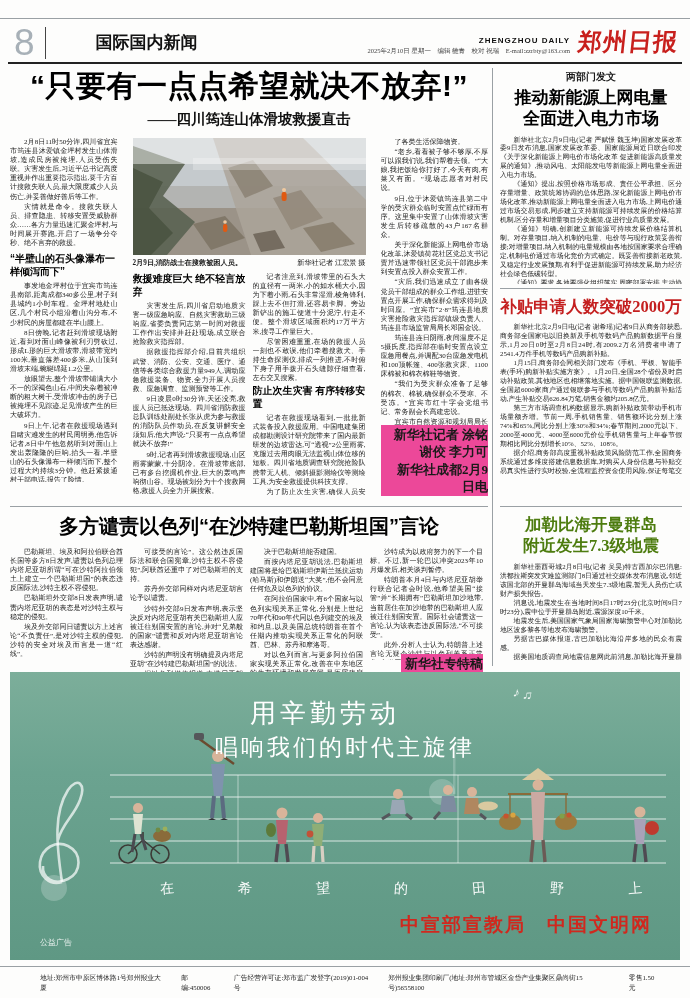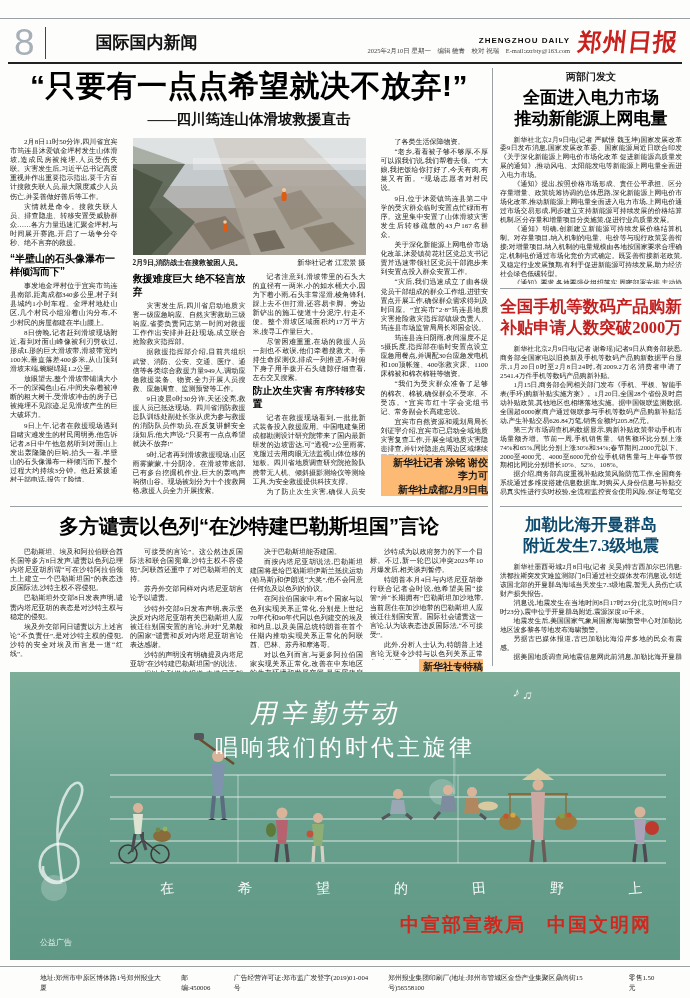--- a/index.html
+++ b/index.html
@@ -19,34 +19,34 @@
 
   
   .main-headline{font-family:"Liberation Sans",sans-serif;font-weight:900;font-size:30px;
                  text-align:center;letter-spacing:0.5px;line-height:1.2;color:#000;}
   .main-subtitle{font-size:14.5px;font-weight:bold;text-align:center;color:#111;}
   .body{font-size:7px;line-height:1.3;overflow:hidden;text-align:justify;}
   .body p{margin:0 0 1px 0;text-indent:2em;}
   .subhead{font-family:"Liberation Sans",sans-serif;font-weight:bold;font-size:10px;line-height:1.25;margin:4px 0;color:#000;text-indent:0;}
   .caption{font-size:7.2px;display:flex;justify-content:space-between;align-items:center;}
   .caption .cap-b{font-weight:bold;}
-  .byline{font-weight:bold;font-size:10px;text-align:right;background:#fdba74;padding:1px 0 0 4px;line-height:1.35;}
+  .byline{font-weight:bold;font-size:13px;text-align:right;background:#ec4899;padding:1px 0 0 4px;line-height:1.35;}
 
   
   .isr-headline{font-family:"Liberation Sans",sans-serif;font-weight:900;font-size:20px;text-align:center;color:#000;}
 
   
   .kicker{font-size:10px;font-weight:bold;text-align:center;}
   .sb-headline-sans{font-family:"Liberation Sans",sans-serif;font-weight:900;font-size:17px;text-align:center;line-height:1.25;color:#000;}
-  .sb-headline-serif{font-weight:900;font-size:16.5px;text-align:center;line-height:1.3;color:#0c4a6e;}
+  .sb-headline-serif{font-weight:900;font-size:16.5px;text-align:center;line-height:1.3;color:#4d7c0f;}
   .sb-headline-red{color:#c41f1f;}
   .sb-body{font-size:6.8px;line-height:1.32;overflow:hidden;text-align:justify;}
   .sb-body p{margin:0;text-indent:2em;}
   .ad-banner{background:linear-gradient(180deg,#7cae9a 0%,#6ba390 35%,#5f9884 100%);overflow:hidden;}
-  .ad-slogan1{font-size:26px;color:#fff;text-align:center;letter-spacing:4px;font-family:"Liberation Sans",sans-serif;font-style:italic;}
+  .ad-slogan1{font-size:26px;color:#fff;text-align:center;letter-spacing:4px;font-family:"Liberation Sans",sans-serif;}
   .ad-slogan2{font-size:23px;color:#fff;text-align:center;letter-spacing:3px;font-family:"Liberation Sans",sans-serif;}
   .ad-note{color:rgba(255,255,255,.9);font-size:13px;}
   .ad-spread{display:flex;justify-content:space-between;color:rgba(255,255,255,.95);font-size:14px;font-family:"Liberation Sans",sans-serif;}
   .ad-spread span:nth-child(odd){transform:rotate(-5deg);}
   .ad-spread span:nth-child(even){transform:rotate(4deg);}
   .ad-credit{font-weight:900;font-size:19px;color:#d0281e;letter-spacing:2px;}
   .ad-tag{font-size:8px;color:rgba(255,255,255,.85);}
 
   
   .footer-row{display:flex;gap:18px;font-size:6.8px;color:#222;align-items:center;}
@@ -194,35 +194,34 @@
         <div class="abs byline" style="right:0;bottom:0;">新华社专特稿</div>
       </div>
     </div>
   </div>
 
   <div class="abs hair" style="left:492px;top:68px;width:1px;height:598px;"></div>
 
   <div class="abs" style="left:500px;top:70px;width:182px;">
     <div class="kicker">两部门发文</div>
     <div class="sb-headline-sans" style="margin-top:3px;">
+      <div>推动新能源上网电量</div>
       <div>全面进入电力市场</div>
-      <div>推动新能源上网电量</div>
     </div>
     <div class="sb-body" style="margin-top:6px;height:148px;">
         <p>新华社北京2月9日电(记者 严赋憬 魏玉坤)国家发展改革委9日发布消息,国家发展改革委、国家能源局近日联合印发《关于深化新能源上网电价市场化改革 促进新能源高质量发展的通知》,推动风电、太阳能发电等新能源上网电量全面进入电力市场。</p>
         <p>《通知》提出,按照价格市场形成、责任公平承担、区分存量增量、政策统筹协调的总体思路,深化新能源上网电价市场化改革,推动新能源上网电量全面进入电力市场,上网电价通过市场交易形成,同步建立支持新能源可持续发展的价格结算机制,区分存量和增量项目分类施策,促进行业高质量发展。</p>
         <p>《通知》明确,创新建立新能源可持续发展价格结算机制。对存量项目,纳入机制的电量、电价等与现行政策妥善衔接;对增量项目,纳入机制的电量规模由各地按国家要求合理确定,机制电价通过市场化竞价方式确定。既妥善衔接新老政策,又稳定行业发展预期,有利于促进新能源可持续发展,助力经济社会绿色低碳转型。</p>
         <p>《通知》要求,各地要强化组织落实,周密部署安排,主动协调解决改革实施过程中遇到的问题;加强政策宣传解读,及时回应社会关切;加强政策和工作协同,确保改革平稳推进。</p>
       </div>
   </div>
   <div class="abs hair" style="left:500px;top:288px;width:182px;height:0.8px;"></div>
 
   <div class="abs" style="left:500px;top:296px;width:182px;">
     <div class="sb-headline-serif sb-headline-red">
-      <div>全国手机等数码产品购新</div>
       <div>补贴申请人数突破2000万</div>
     </div>
     <div class="sb-body" style="margin-top:6px;height:152px;">
         <p>新华社北京2月9日电(记者 谢希瑶)记者9日从商务部获悉,商务部全国家电以旧换新及手机等数码产品购新数据平台显示,1月20日0时至2月8日24时,有2009.2万名消费者申请了2541.4万件手机等数码产品购新补贴。</p>
         <p>1月15日,商务部会同相关部门发布《手机、平板、智能手表(手环)购新补贴实施方案》。1月20日,全国28个省份及时启动补贴政策,其他地区也相继落地实施。据中国银联监测数据,全国超6000家商户通过银联参与手机等数码产品购新补贴活动,产生补贴交易626.84万笔,销售金额约205.8亿元。</p>
         <p>第三方市场调查机构数据显示,购新补贴政策带动手机市场量额齐增。节前一周,手机销售量、销售额环比分别上涨74%和65%,同比分别上涨30%和34%;春节期间,2000元以下、2000至4000元、4000至6000元价位手机销售量与上年春节假期相比同比分别增长10%、52%、108%。</p>
         <p>据介绍,商务部高度重视补贴政策风险防范工作,全国商务系统通过多维度搭建信息数据库,对购买人身份信息与补贴交易真实性进行实时校验,全流程监控资金使用风险,保证每笔交易真实、闭环、可溯。手机生产、销售企业积极响应,履行风险防控主体责任,广泛应用动态口令签收、物流轨迹校验等技术,加强风险判断,防范虚假交易。</p>
       </div>
   </div>
   <div class="abs hair" style="left:500px;top:506px;width:182px;height:0.8px;"></div>

